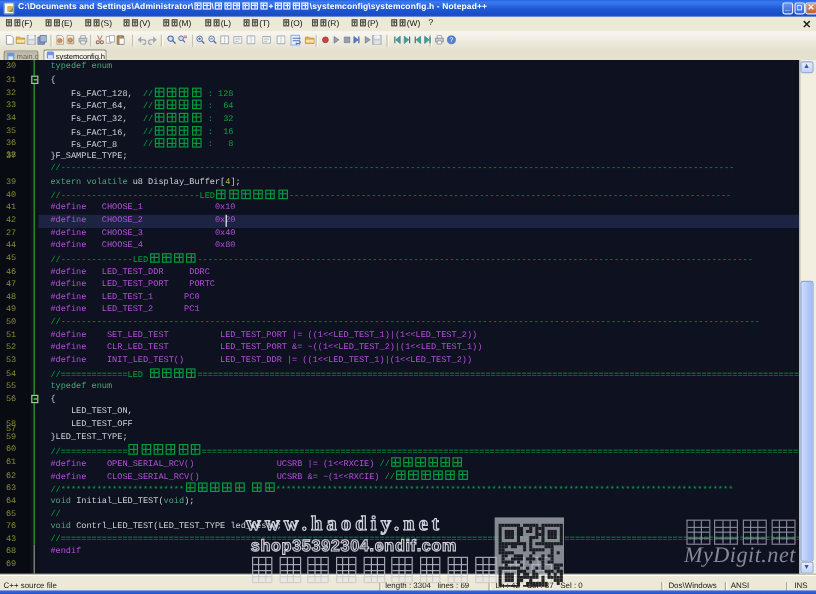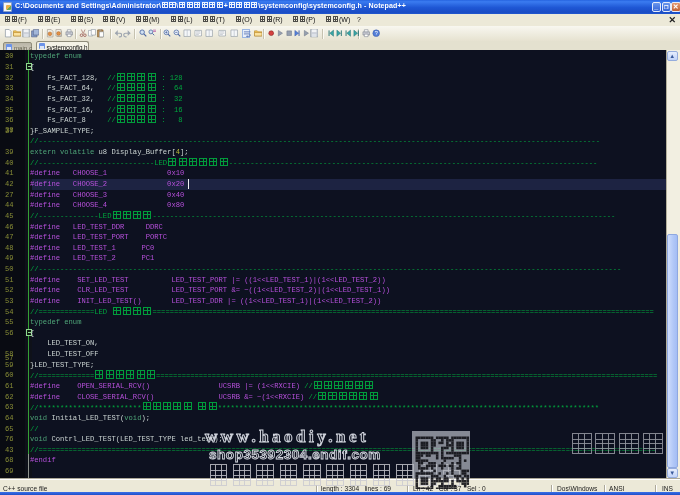--- a/index.html
+++ b/index.html
@@ -32,21 +32,21 @@
 #tab2 .tx{position:absolute;left:10px;top:2.2px;font-size:6.35px;color:#0a0a0a;letter-spacing:-0.1px}
 
 #ed{position:absolute;left:0;top:50px;width:666px;height:428.5px;background:#0d1120}
 #gutter{position:absolute;left:0;top:50px;width:25px;height:428.5px;background:#090b12}
 #fold{position:absolute;left:25px;top:50px;width:7px;height:428.5px;background:#0e1119}
 #fline{position:absolute;left:28px;top:50px;width:1.3px;height:404px;background:#35a035}
 #flineg{position:absolute;left:28px;top:454px;width:1.3px;height:24px;background:#8f948f}
 .fbox{position:absolute;left:25.9px;width:6.6px;height:6.6px;border:1px solid #8ed88e;background:#0d1a10}
 .fbox:after{content:"";position:absolute;left:1px;top:2px;width:3px;height:1px;background:#8ed88e}
 .gu{position:absolute;left:0;width:13.5px;height:10.635px;font:7.1px/10.635px "Liberation Mono",monospace;color:#888d36;text-align:right}
-.cl{position:absolute;left:30px;height:10.635px;font:7.152px/10.635px "Liberation Mono",monospace;white-space:pre;letter-spacing:0}
+.cl{position:absolute;left:42px;height:10.635px;font:7.152px/10.635px "Liberation Mono",monospace;white-space:pre;letter-spacing:0}
 .k{color:#4fa578} .d{color:#ccd5d3} .c{color:#00a73e} .p{color:#b750dc} .n{color:#b9b938}
 #aline{position:absolute;left:25.5px;top:178.9px;width:640.5px;height:10.635px;background:#1d2342}
 #caret{position:absolute;left:187.8px;top:178.9px;width:1.6px;height:10.6px;background:#f2f2f2}
 
 #vsb{position:absolute;left:666px;top:50px;width:14px;height:428.5px;background:#f2efe1;border-left:1px solid #b4b09c}
 #vup{position:absolute;left:667px;top:50.5px;width:10.5px;height:10px;background:linear-gradient(180deg,#e6edfd,#c2d3f8);border:1px solid #95acdd;border-radius:2px;color:#3a5a9c;font-size:6px;text-align:center;line-height:9px}
 #vth{position:absolute;left:667px;top:234px;width:10.5px;height:234px;background:linear-gradient(90deg,#cddcfc,#b1c7f7 60%,#a4bdf4);border:1px solid #8fa8e0;border-radius:2px}
 #vdn{position:absolute;left:667px;top:468px;width:10.5px;height:10px;background:linear-gradient(180deg,#e6edfd,#c2d3f8);border:1px solid #95acdd;border-radius:2px;color:#3a5a9c;font-size:6px;text-align:center;line-height:9px}
 
 #sbar{position:absolute;left:0;top:478.5px;width:680px;height:13.2px;background:#ece9d8;border-top:1px solid #fff;box-shadow:0 -1px 0 #aca899}
@@ -671,12 +671,13 @@
       <rect x="31.5" y="56.5" width="2.55" height="2.55" fill="#121218" fill-opacity="0.92"></rect>
       <rect x="34.1" y="56.5" width="2.55" height="2.55" fill="#121218" fill-opacity="0.92"></rect>
       <rect x="36.6" y="56.5" width="2.55" height="2.55" fill="#121218" fill-opacity="0.92"></rect>
       <rect x="39.2" y="56.5" width="2.55" height="2.55" fill="#121218" fill-opacity="0.92"></rect>
       <rect x="41.8" y="56.5" width="2.55" height="2.55" fill="#121218" fill-opacity="0.92"></rect>
     </svg>
   <div id="wm1">www.haodiy.net</div>
   <div id="wm2">shop35392304.endif.com</div>
   <div id="wm3"><i class="cj "></i><i class="cj "></i><i class="cj "></i><i class="cj "></i><i class="cj "></i><i class="cj "></i><i class="cj "></i><i class="cj "></i><i class="cj "></i><i class="cj "></i><i class="cj "></i></div>
   <div id="wm4"><i class="cj "></i><i class="cj "></i><i class="cj "></i><i class="cj "></i></div>
+  <div id="wm5">MyDigit.net</div>
 </div>
 </body></html>

